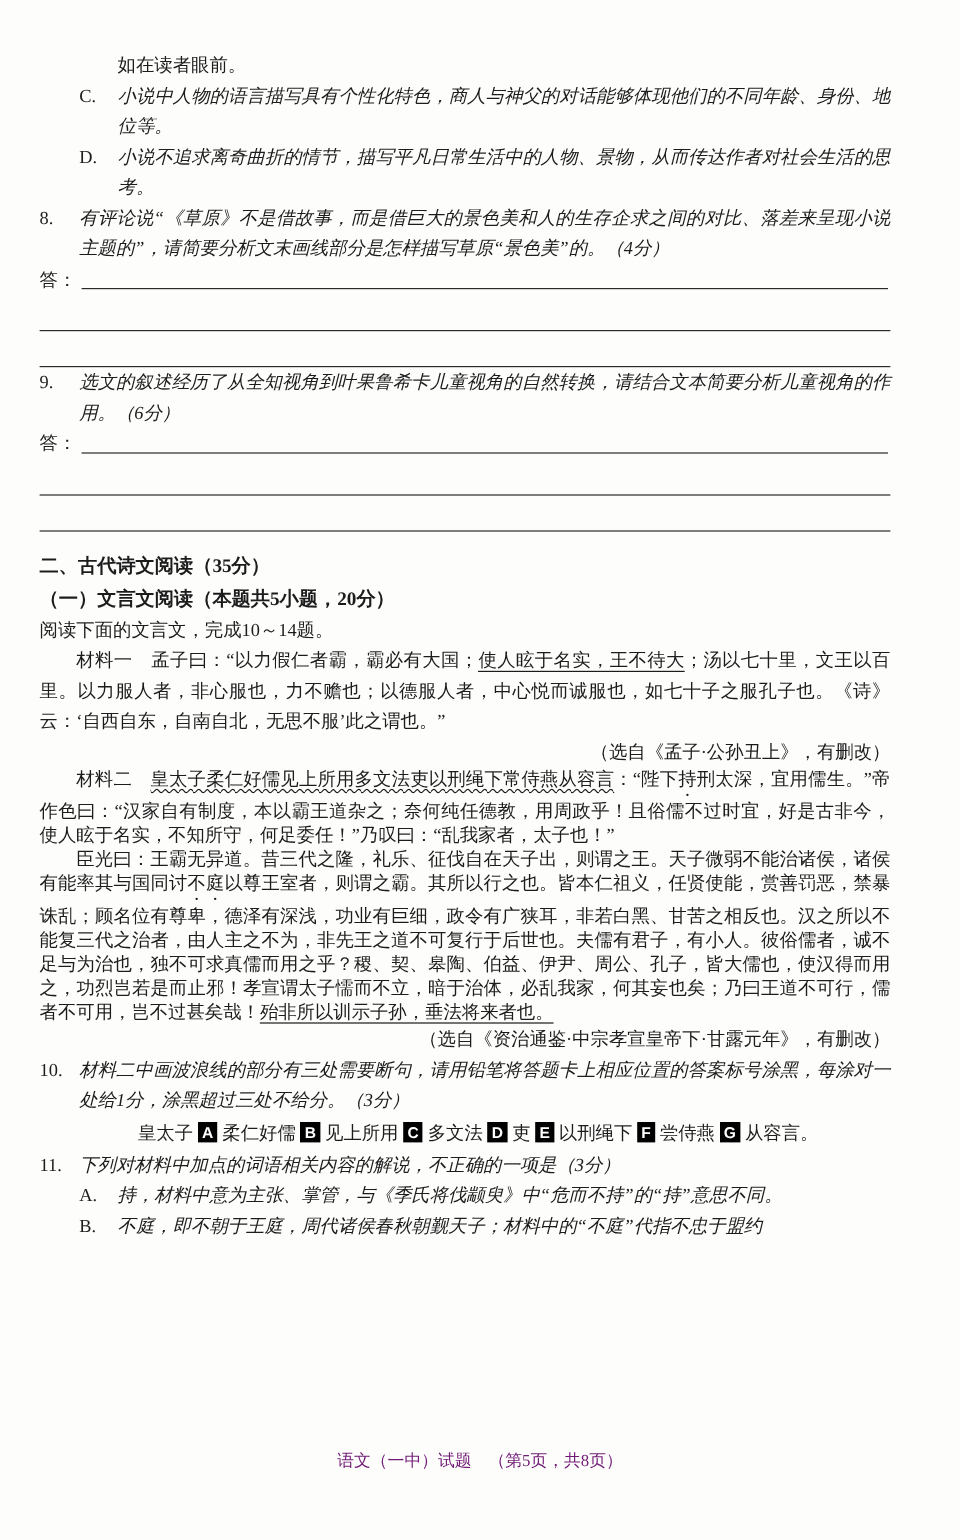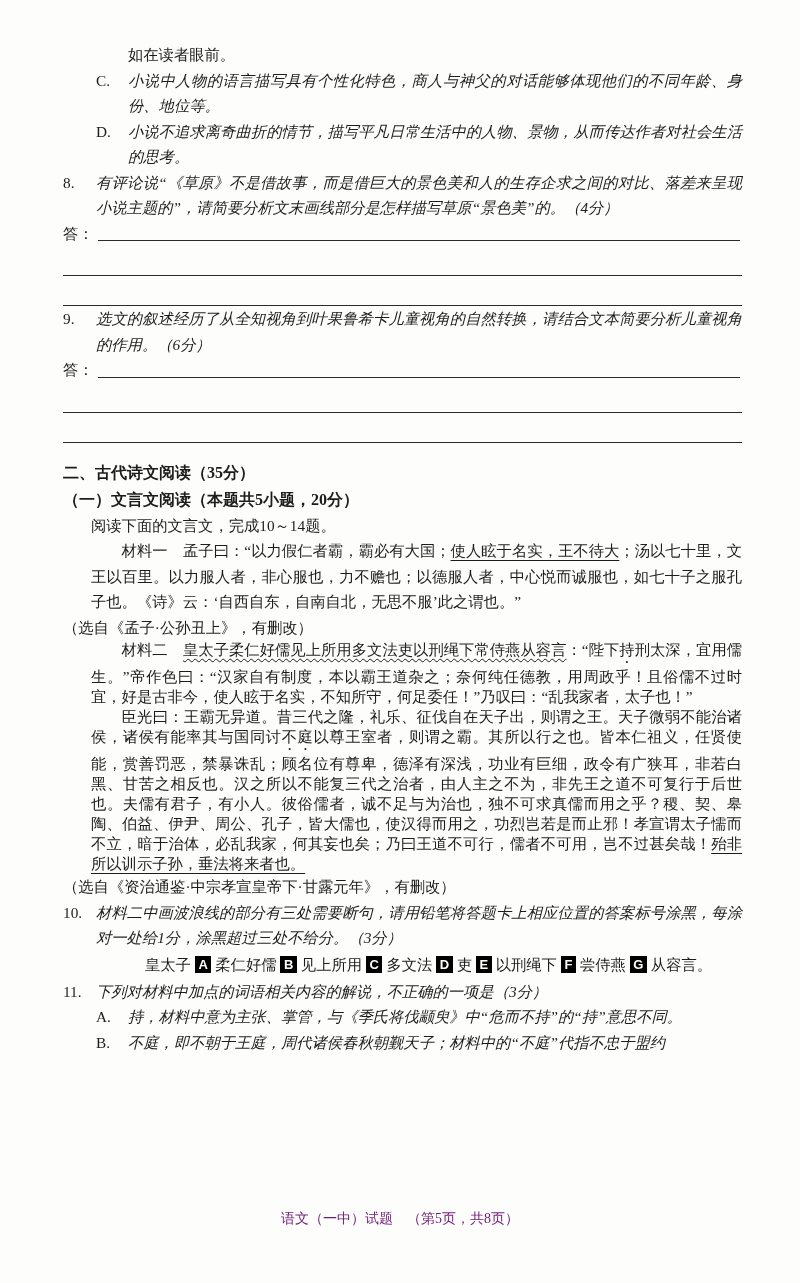--- a/index.html
+++ b/index.html
@@ -1,39 +1,39 @@
 <!DOCTYPE html>
 <html><head>
 <meta charset="utf-8">
 <style>
   * { margin:0; padding:0; box-sizing:border-box; }
   html,body { background:#d8d8d8; }
   body { font-family:"Liberation Serif","DejaVu Serif",serif; }
   .page {
     width:800px; height:1283px; margin:0 auto; position:relative;
     background:#fdfdfc; color:#1c1c1c;
-    padding:42px 58px 0 63px;
+    padding:42px 58px 0 33px;
     font-size:15.3px; line-height:25.5px; overflow:hidden;
   }
-  .para { text-align:justify;margin-left:28px; }
+  .para { text-align:justify; }
   .indent { text-indent:2em; }
   .loose { line-height:20px; }
   .cont-option { margin-left:65px; }
   .option, .question { display:flex; text-align:justify; }
   .option { margin-left:33px; }
   .option > .label { min-width:32px; white-space:nowrap; }
   .question > .label { min-width:33px; white-space:nowrap; }
   .qbody { flex:1;font-style:italic; }
   .answer { display:flex; }
   .ans-label { white-space:nowrap; }
   .ans-fill { flex:1; border-bottom:1px solid #2a2a2a; margin:0 2px 5px 4px; }
   .rule { height:30px; border-bottom:1px solid #2a2a2a; }
   .heading { font-weight:bold; font-size:16px; line-height:27px; }
   .mt { margin-top:16px; }
-  .source { }
+  .source { text-align:right; }
   .seg-line { margin-left:82px; line-height:28px; }
   .b { font-weight:normal; }
   .u { text-decoration:underline; text-underline-offset:4px; text-decoration-thickness:1px; }
   .w { text-decoration:underline wavy; text-underline-offset:3px; text-decoration-thickness:1px; }
   .dots {
     -webkit-text-emphasis:filled dot; -webkit-text-emphasis-position:under right;
     text-emphasis:filled dot; text-emphasis-position:under right;
   }
   .boxl {
     display:inline-block; background:#000; color:#fff; font-weight:bold;

